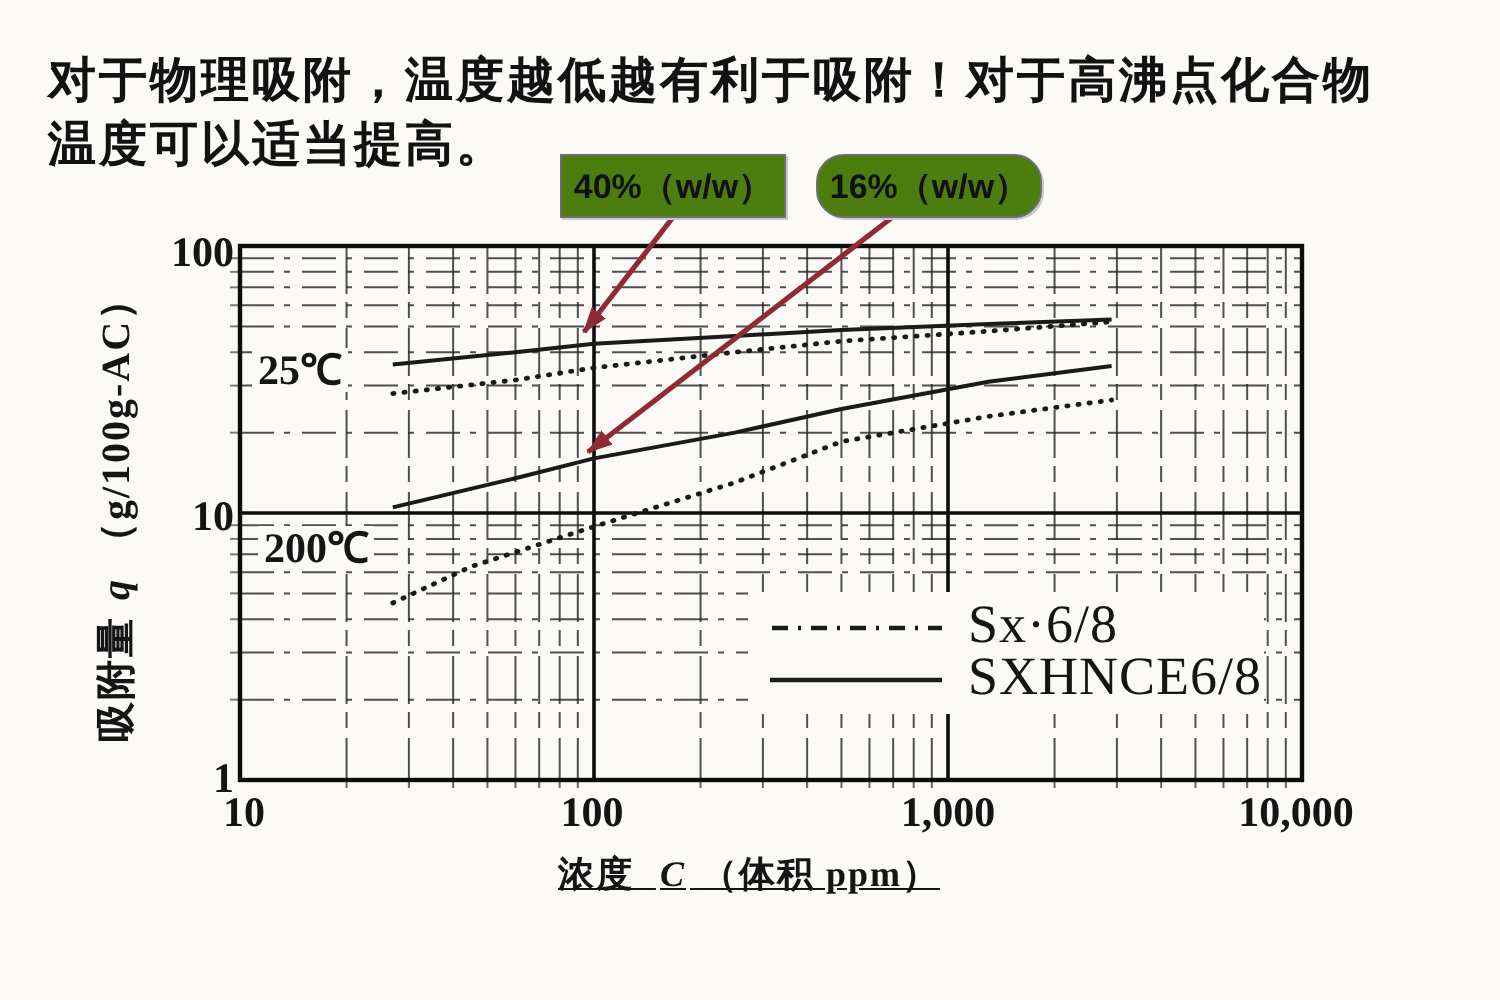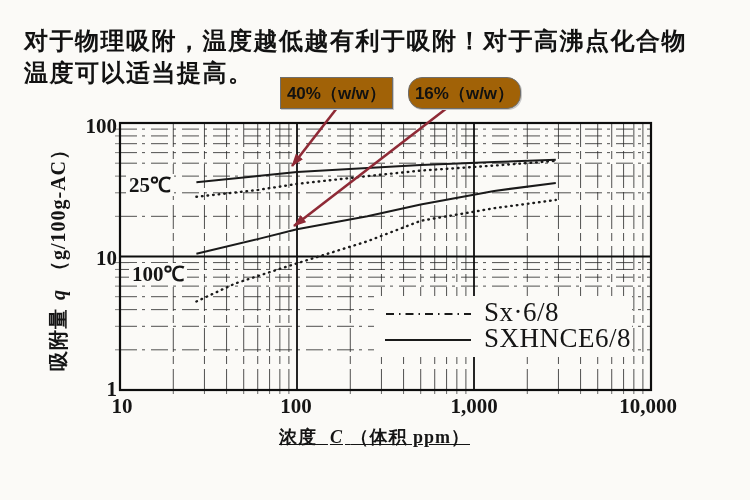--- a/index.html
+++ b/index.html
@@ -14,21 +14,21 @@
   .headline{
     left:24px;width:716px;
     font-weight:bold;font-size:24px;line-height:32px;letter-spacing:1.5px;
     color:#121212;
   }
   .headline.l1{top:25px;}
   .headline.l2{top:57px;}
 
   .callout{
     position:absolute;z-index:3;width:111px;height:30px;
-    background:#a16207;border:1.6px solid #6e6e6e;
+    background:#4d7c0f;border:1.6px solid #6e6e6e;
     box-shadow:1px 1px 0 #c9c9c9;
     display:flex;align-items:center;justify-content:center;
     font-family:"Liberation Sans", sans-serif;
     font-weight:bold;font-size:17px;color:#111;
   }
   .callout.c1{left:280px;top:77px;}
   .callout.c2{left:408px;top:77px;border-radius:14px;}
 
   .ytick{left:70px;width:47px;text-align:right;font-size:21px;font-weight:600;}
   .ytick.t100{top:114px;}
@@ -180,21 +180,21 @@
   <div class="txt ytick t100">100</div>
   <div class="txt ytick t10">10</div>
   <div class="txt ytick t1">1</div>
 
   <div class="txt xtick t10">10</div>
   <div class="txt xtick t100">100</div>
   <div class="txt xtick t1000">1,000</div>
   <div class="txt xtick t10000">10,000</div>
 
   <div class="txt curve-label cl25">25℃</div>
-  <div class="txt curve-label cl100">100℃</div>
+  <div class="txt curve-label cl100">200℃</div>
 
   <div class="txt legend-label lg1">Sx·6/8</div>
   <div class="txt legend-label lg2">SXHNCE6/8</div>
 
   <div class="txt y-title">
     <span>吸附量</span>
     <span class="var-italic">q</span>
     <span>（g/100g-AC）</span>
   </div>
   <div class="txt x-title">

